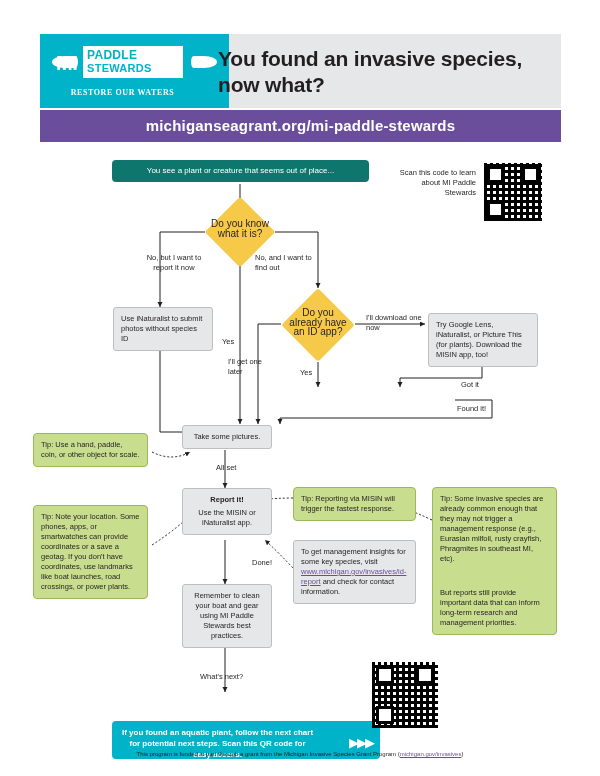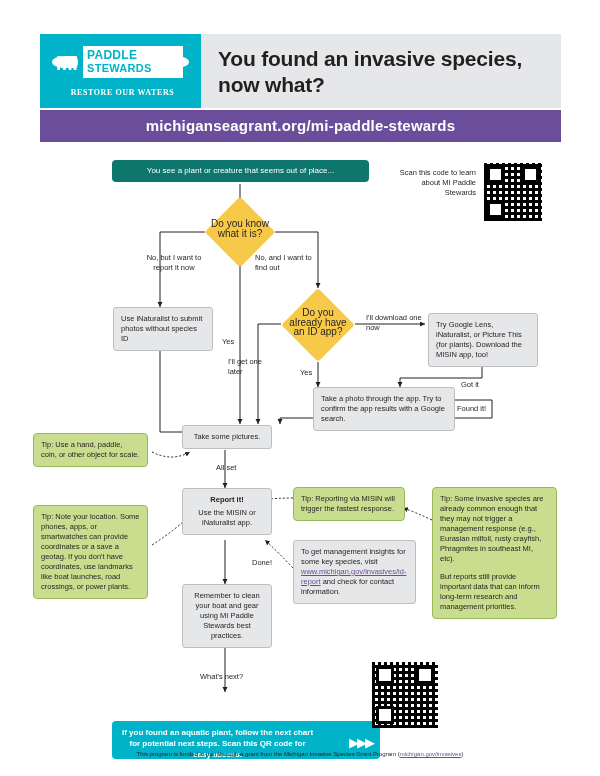--- a/index.html
+++ b/index.html
@@ -24,21 +24,21 @@
   
   .header-band {
     position: absolute;
     left: 40px; top: 34px;
     width: 521px; height: 74px;
     background: #e6e7e8;
   }
   .header-logo {
     position: absolute;
     left: 40px; top: 34px;
-    width: 161px; height: 74px;
+    width: 189px; height: 74px;
     background: #00b3c8;
     color: #ffffff;
   }
   .logo-mi {
     position: absolute;
     left: 16px; top: 18px;
     font-size: 20px;
     font-weight: bold;
     letter-spacing: -0.5px;
     color: #ffffff;
@@ -333,23 +333,20 @@
   </div>
 
   <div class="edge-label" style="left:366px; top:313px; width:56px;">I'll download one now</div>
   <div class="edge-label" style="left:228px; top:357px; width:46px;">I'll get one later</div>
   <div class="edge-label" style="left:300px; top:368px;">Yes</div>
 
   <div class="node graybox" style="left:428px; top:313px; width:110px;">
     <span>Try Google Lens, iNaturalist, or Picture This (for plants). Download the MISIN app, too!</span>
   </div>
 
-  <div class="node graybox" style="left:313px; top:387px; width:142px;">
-    <span>Take a photo through the app. Try to confirm the app results with a Google search.</span>
-  </div>
 
   <div class="edge-label" style="left:461px; top:380px;">Got it</div>
   <div class="edge-label" style="left:457px; top:404px;">Found it!</div>
 
   <div class="node graybox" style="left:182px; top:425px; width:90px; text-align:center;">
     <span>Take some pictures.</span>
   </div>
 
   <div class="edge-label" style="left:216px; top:463px;">All set</div>
 
@@ -367,32 +364,32 @@
   <div class="whats-next" style="left:200px; top:672px;">What's next?</div>
 
   <div class="node greenbox" style="left:33px; top:433px; width:115px;">
     <span>Tip: Use a hand, paddle, coin, or other object for scale.</span>
   </div>
 
   <div class="node greenbox" style="left:33px; top:505px; width:115px;">
     <span>Tip: Note your location. Some phones, apps, or smartwatches can provide coordinates or a save a geotag. If you don't have coordinates, use landmarks like boat launches, road crossings, or power plants.</span>
   </div>
 
-  <div class="node greenbox" style="left:293px; top:487px; width:112px;">
+  <div class="node greenbox" style="left:293px; top:487px; width:123px;">
     <span>Tip: Reporting via MISIN will trigger the fastest response.</span>
   </div>
 
   <div class="node graybox" style="left:293px; top:540px; width:123px;">
     <span>To get management insights for some key species, visit</span>
     <span class="linkish">www.michigan.gov/invasives/id-report</span>
     <span>and check for contact information.</span>
   </div>
 
   <div class="node greenbox" style="left:432px; top:487px; width:125px;">
-    <div style="margin-bottom:8px;">Tip: Some invasive species are already common enough that they may not trigger a management response (e.g., Eurasian milfoil, rusty crayfish, Phragmites in southeast MI, etc).</div>
+    <div style="margin-bottom:24px;">Tip: Some invasive species are already common enough that they may not trigger a management response (e.g., Eurasian milfoil, rusty crayfish, Phragmites in southeast MI, etc).</div>
     <div>But reports still provide important data that can inform long-term research and management priorities.</div>
   </div>
 
   <div class="footer-teal">
     <div class="ft">If you found an aquatic plant, follow the next chart for potential next steps. Scan this QR code for easy access.</div>
     <div class="arrows">▶▶▶</div>
   </div>
 
   <div class="qr" style="left:372px; top:662px; width:66px; height:66px;">
     <div class="qr-inner"></div>

